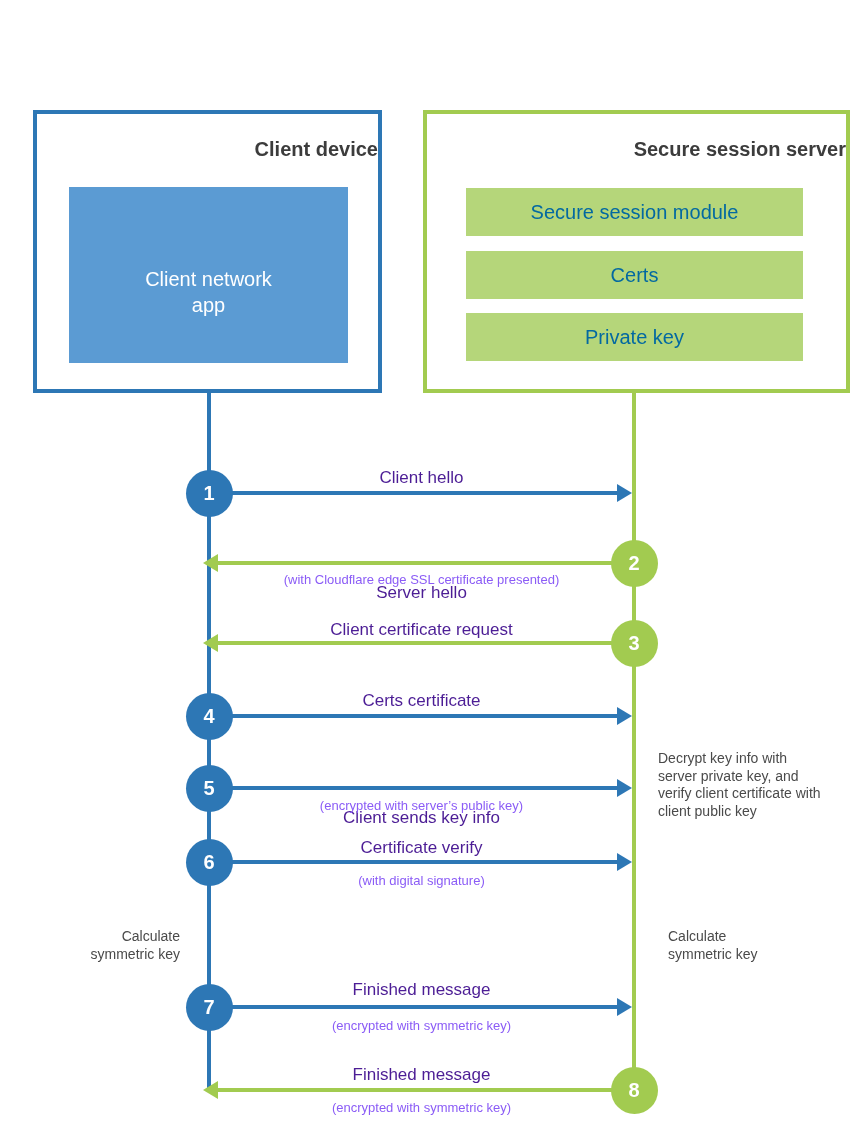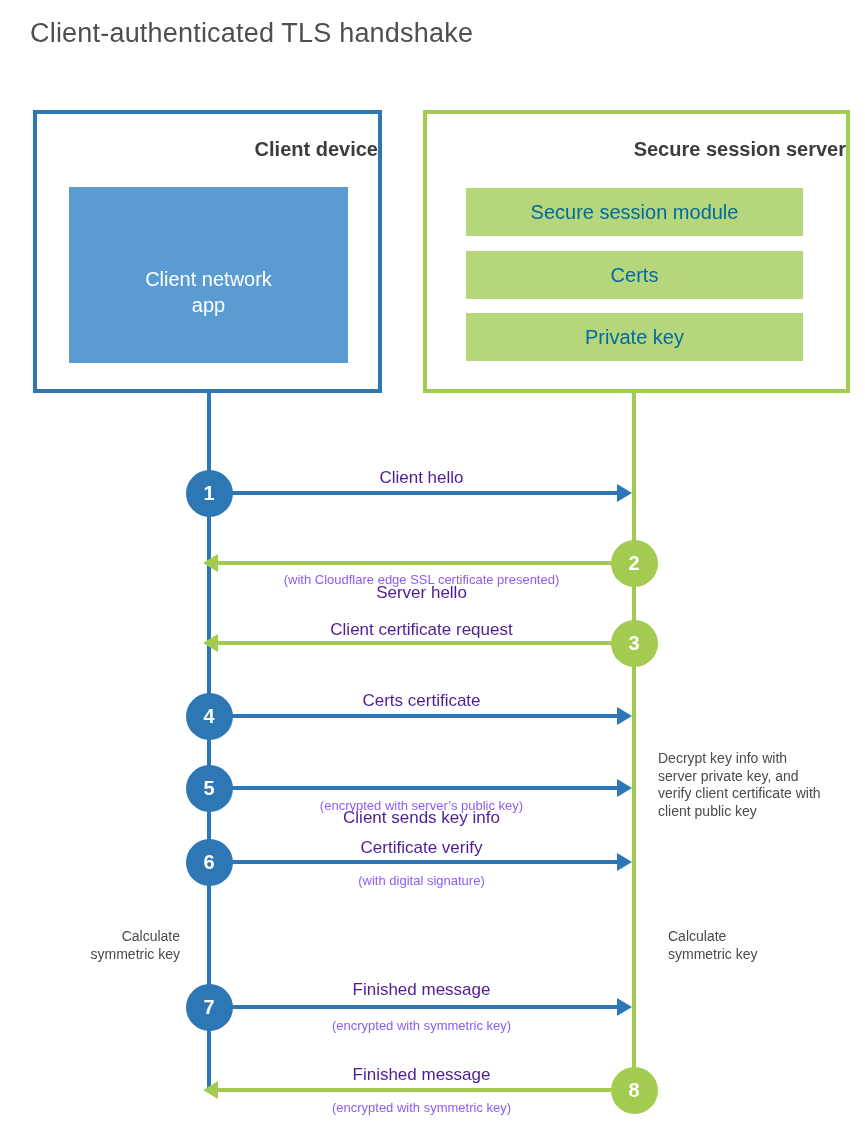--- a/index.html
+++ b/index.html
@@ -42,21 +42,20 @@
   .side-note{position:absolute;font-size:14px;line-height:17.5px;color:#4a4a4a;}
   .decrypt-note{left:658px;top:750px;width:166px;}
   .calc-left{left:80px;top:928px;width:100px;text-align:right;}
   .calc-right{left:668px;top:928px;width:100px;text-align:left;}
 </style>
 </head>
 <body>
 
 <div class="canvas">
 
-  <div class="page-title">Client-authenticated TLS handshake</div>
 
   <div class="entity-box client-box">
     <div class="entity-title">Client device</div>
     <div class="client-app">
       <span>Client network app</span>
     </div>
   </div>
 
   <div class="entity-box server-box">
     <div class="entity-title">Secure session server</div>

